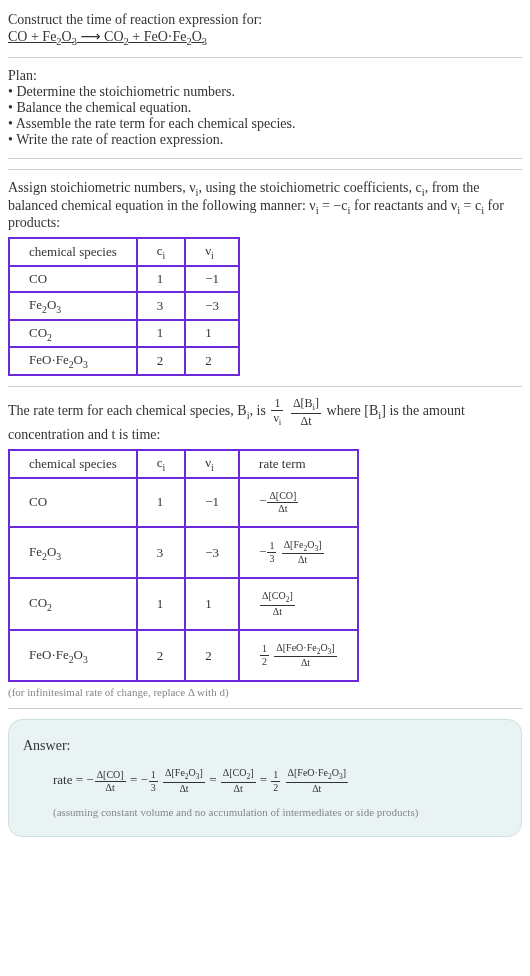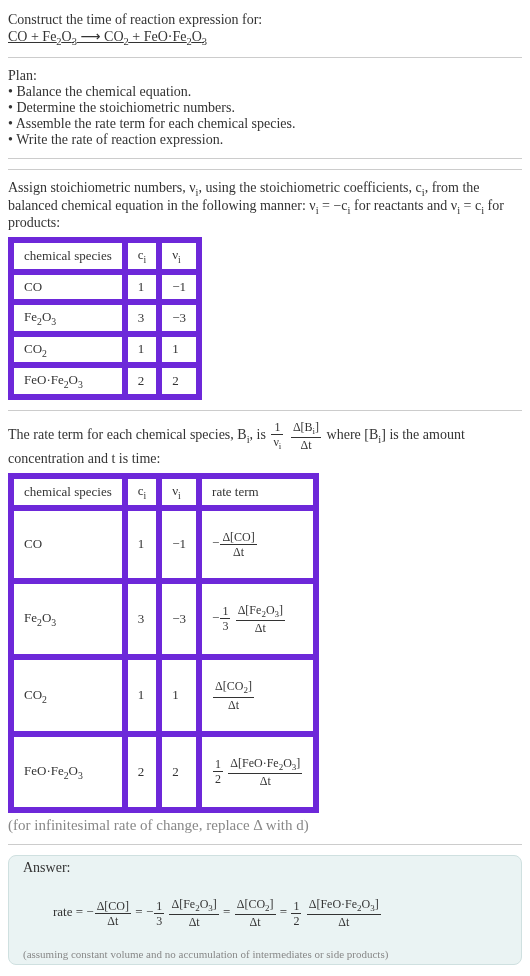--- a/index.html
+++ b/index.html
@@ -17,73 +17,73 @@
     margin: 10px 0;
   }
   .section { margin: 4px 0; }
   .eq { font-family: Georgia, serif; text-decoration: underline; }
   sub { font-size: 0.75em; vertical-align: sub; }
   table {
     border-collapse: collapse;
     margin-top: 6px;
   }
   td, th {
-    border: 6px solid #6d28d9;
-    padding: 4px 10px;
+    border: 2px solid #6d28d9;
+    padding: 4px 19px;
     text-align: left;
     font-weight: normal;
     font-size: 13px;
   }
   th { background: #fff; }
   .frac {
     display: inline-block;
     text-align: center;
     vertical-align: middle;
     font-size: 12px;
     line-height: 1;
     margin: 0 2px;
   }
   .frac .num { display: block; border-bottom: 1px solid #333; padding: 0 2px 1px; }
   .frac .den { display: block; padding: 1px 2px 0; }
   .sfrac {
     display: inline-block;
     text-align: center;
     vertical-align: middle;
-    font-size: 12px;
+    font-size: 10px;
     line-height: 1;
-    margin: 16px 1px;
+    margin: 8px 1px;
   }
   .sfrac .num { display: block; border-bottom: 1px solid #333; padding: 0 2px 1px; }
   .sfrac .den { display: block; padding: 1px 2px 0; }
-  .note { color: #888; font-size: 15px; margin-top: 4px; }
+  .note { color: #888; font-size: 11px; margin-top: 4px; }
   .answer-box {
     background: #eaf3f3;
     border: 1px solid #cfe0e0;
-    border-radius: 8px;
-    padding: 4px 14px;
+    border-radius: 14px;
+    padding: 18px 14px;
     margin-top: 6px;
   }
   .answer-box .answer-label { margin-bottom: 6px; }
   .answer-box .answer-eq { margin-left: 30px; margin-bottom: 4px; font-size: 13px; }
-  .answer-box .answer-note { color: #888; font-size: 11px; }
+  .answer-box .answer-note { color: #888; font-size: 11px; margin-left: 30px; }
   .ital { }
 </style>
 </head>
 <body>
 
 <div class="section">
   <div>Construct the time of reaction expression for:</div>
   <div class="eq">CO + Fe<sub>2</sub>O<sub>3</sub> ⟶ CO<sub>2</sub> + FeO·Fe<sub>2</sub>O<sub>3</sub></div>
 </div>
 <hr>
 
 <div class="section">
   <div>Plan:</div>
+  <div><span>• </span><span>Determine the stoichiometric numbers.</span></div>
   <div><span>• </span><span>Balance the chemical equation.</span></div>
-  <div><span>• </span><span>Determine the stoichiometric numbers.</span></div>
   <div><span>• </span><span>Assemble the rate term for each chemical species.</span></div>
   <div><span>• </span><span>Write the rate of reaction expression.</span></div>
 </div>
 <hr>
 
 <div class="section">
 </div>
 <hr>
 
 <div class="section">

